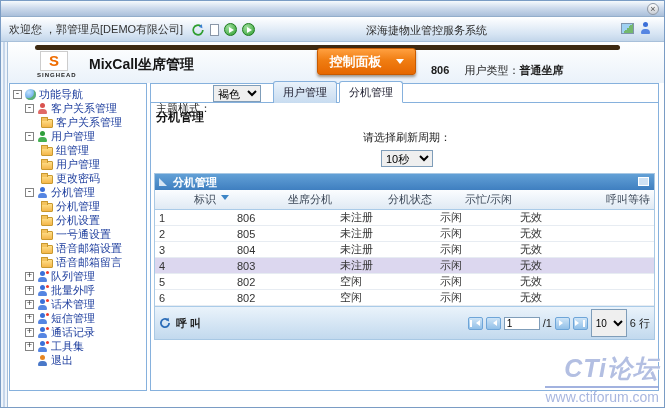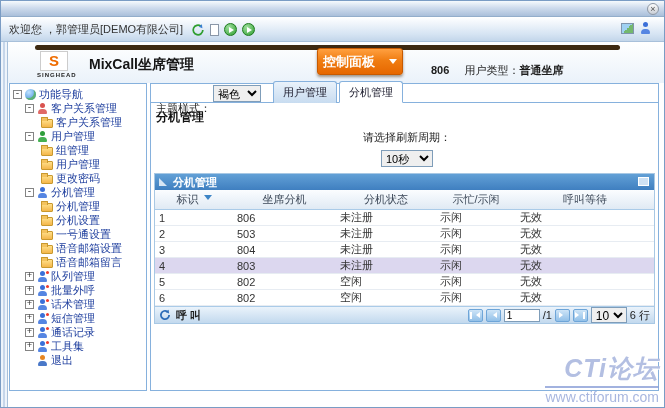--- a/index.html
+++ b/index.html
@@ -37,21 +37,21 @@
   .header{ position:absolute; left:0; top:41px; right:0; height:41px;
     background:linear-gradient(#ffffff,#eaf2fa); }
   .dark-strip{ position:absolute; left:34px; right:44px; top:3px; height:5px;
     background:#3e2a12; border-radius:3px; }
   .logo{ position:absolute; left:36px; top:9px; width:34px; text-align:center; }
   .logo-box{ width:28px; height:20px; margin:0 auto; background:#fff;
     border:1px solid #cccccc; color:#ef6c00; font-weight:bold; font-size:15px;
     line-height:18px; }
   .logo-text{ font-size:6px; font-weight:bold; letter-spacing:1px; color:#222; margin-top:1px; }
   .app-title{ position:absolute; left:88px; top:14px; font-size:14px; font-weight:bold; color:#151515; }
-  .cp-btn{ position:absolute; left:316px; top:6px; width:86px; height:27px;
+  .cp-btn{ position:absolute; left:316px; top:6px; width:99px; height:27px;
     background:linear-gradient(#ffa040,#f07d12 45%, #e66700);
     border:1px solid #c85a00; border-radius:3px; box-shadow:0 2px 3px rgba(60,30,0,.45);
     color:#fff; font-size:13px; font-weight:bold; display:flex; align-items:center;
     justify-content:center; gap:14px; cursor:pointer; }
   .cp-arrow{ width:0; height:0; border:4px solid transparent; border-top:5px solid #fff; margin-top:4px; }
   .agent-info{ position:absolute; left:430px; top:21px; font-size:11px; color:#1d1d1d; }
   .agent-num{ font-weight:bold; margin-right:12px; }
   .agent-type-val{ font-weight:bold; }
   .hdr-links{ position:absolute; right:8px; top:20px; display:flex; gap:12px; align-items:center; }
   .hlink{ display:flex; align-items:center; gap:3px; font-size:11px; }
@@ -113,43 +113,43 @@
   .panel{ margin:0 3px; border:1px solid #a8c8e4; }
   .panel-header{ height:16px; background:linear-gradient(#62a0d6,#3f7fc0);
     color:#fff; font-size:11px; font-weight:bold; line-height:16px;
     padding-left:18px; position:relative; }
   .panel-tri{ position:absolute; left:4px; top:4px; width:0; height:0;
     border-bottom:8px solid #d7e6f4; border-right:8px solid transparent; }
   .panel-min{ position:absolute; right:5px; top:3px; width:11px; height:9px;
     background:#cfe2f4; border:1px solid #fff; cursor:pointer; }
 
   table.grid{ width:100%; border-collapse:collapse; table-layout:fixed; }
-  .grid th{ font-weight:normal; text-align:center; padding:2px 4px; font-size:11px;
+  .grid th{ font-weight:normal; text-align:right; padding:2px 4px; font-size:11px;
     color:#3c4858; background:linear-gradient(#fbfdff,#e0eaf4);
     border-bottom:1px solid #aacbe8; height:13px;margin-left:37px; }
   .sort-arrow{ display:inline-block; width:0; height:0; border:4px solid transparent;
     border-top:5px solid #3d85c6; margin-left:5px; vertical-align:-1px; }
   .grid td{ padding:0 4px; height:13px; font-size:11px; color:#333;
     border-bottom:1px solid #e7ecf2; }
   .grid tr.sel td{ background:#dcd7ef; }
   .st-green{ color:#8cb82b; } .st-gray{ color:#8a9299; } .st-light{ color:#b8bfc8; }
 
   .grid-footer{ height:17px; background:linear-gradient(#eaf3fb,#c2d9ee);
     border-top:1px solid #aacbe8; display:flex; align-items:center;
-    padding:0 4px; font-size:11px; color:#1d1d1d;justify-content:center; }
+    padding:16px 4px; font-size:11px; color:#1d1d1d;justify-content:center; }
   .call-btn{ display:flex; align-items:center; gap:5px; font-weight:bold; cursor:pointer; }
   .pager{ margin-left:auto; display:flex; align-items:center; gap:3px; }
   .pg-btn{ width:15px; height:13px; border:1px solid #6ea5d8; border-radius:2px;
     background:linear-gradient(#cde4f7,#92c0e8); display:flex; align-items:center;
     justify-content:center; gap:1px; cursor:pointer; }
   .t-l{ width:0; height:0; border:3px solid transparent; border-right:4px solid #fff; }
   .t-r{ width:0; height:0; border:3px solid transparent; border-left:4px solid #fff; }
   .pbar{ width:2px; height:7px; background:#fff; }
   .page-input{ width:36px; height:13px; font-size:10px; border:1px solid #7f9db9; padding:0 2px; }
-  .size-select{ width:36px; height:16px; font-size:12px; font-family:inherit; border:1px solid #7f9db9; }
+  .size-select{ width:36px; height:28px; font-size:10px; font-family:inherit; border:1px solid #7f9db9; }
 
   
   .watermark{ position:absolute; right:5px; bottom:1px; z-index:9; text-align:right;
     pointer-events:none; }
   .wm-logo{ font-size:25px; font-weight:bold; font-style:italic; letter-spacing:1px;
     color:#b3bfe2; text-shadow:1px 1px 0 #ffffff; }
   .wm-line{ border-top:2px solid #8ba0d8; margin-top:1px; opacity:.8; }
   .wm-url{ font-size:14px; color:#93a5d8; }
 
   svg{ display:block; }
@@ -169,20 +169,21 @@
       <span>
         <svg width="14" height="14" viewBox="0 0 16 16">
           <path d="M13.5 8a5.5 5.5 0 1 1-2.2-4.4" fill="none" stroke="#2f9e2f" stroke-width="2"></path>
           <path d="M12.5 1.5 L13 6 L8.8 4.2 Z" fill="#3b7fd4"></path>
         </svg>
       </span>
       <span class="doc-icon"></span>
       <span class="go-btn"></span>
       <span class="go-btn"></span>
     </span>
+    <span class="sys-title">深海捷物业管控服务系统</span>
     <span class="tb-right">
       <span class="img-icon"></span>
       <span class="ticon icon-user icon-user-blue" style="width:11px;height:12px;"></span>
     </span>
   </div>
 
   <div class="header">
     <div class="dark-strip"></div>
     <div class="logo">
       <div class="logo-box">S</div>
@@ -344,21 +345,21 @@
         <tbody>
             <tr>
               <td>1</td>
               <td>806</td>
               <td class="st-gray">未注册</td>
               <td>示闲</td>
               <td class="st-light">无效</td>
             </tr>
             <tr>
               <td>2</td>
-              <td>503</td>
+              <td>805</td>
               <td class="st-gray">未注册</td>
               <td>示闲</td>
               <td class="st-light">无效</td>
             </tr>
             <tr>
               <td>3</td>
               <td>804</td>
               <td class="st-gray">未注册</td>
               <td>示闲</td>
               <td class="st-light">无效</td>

